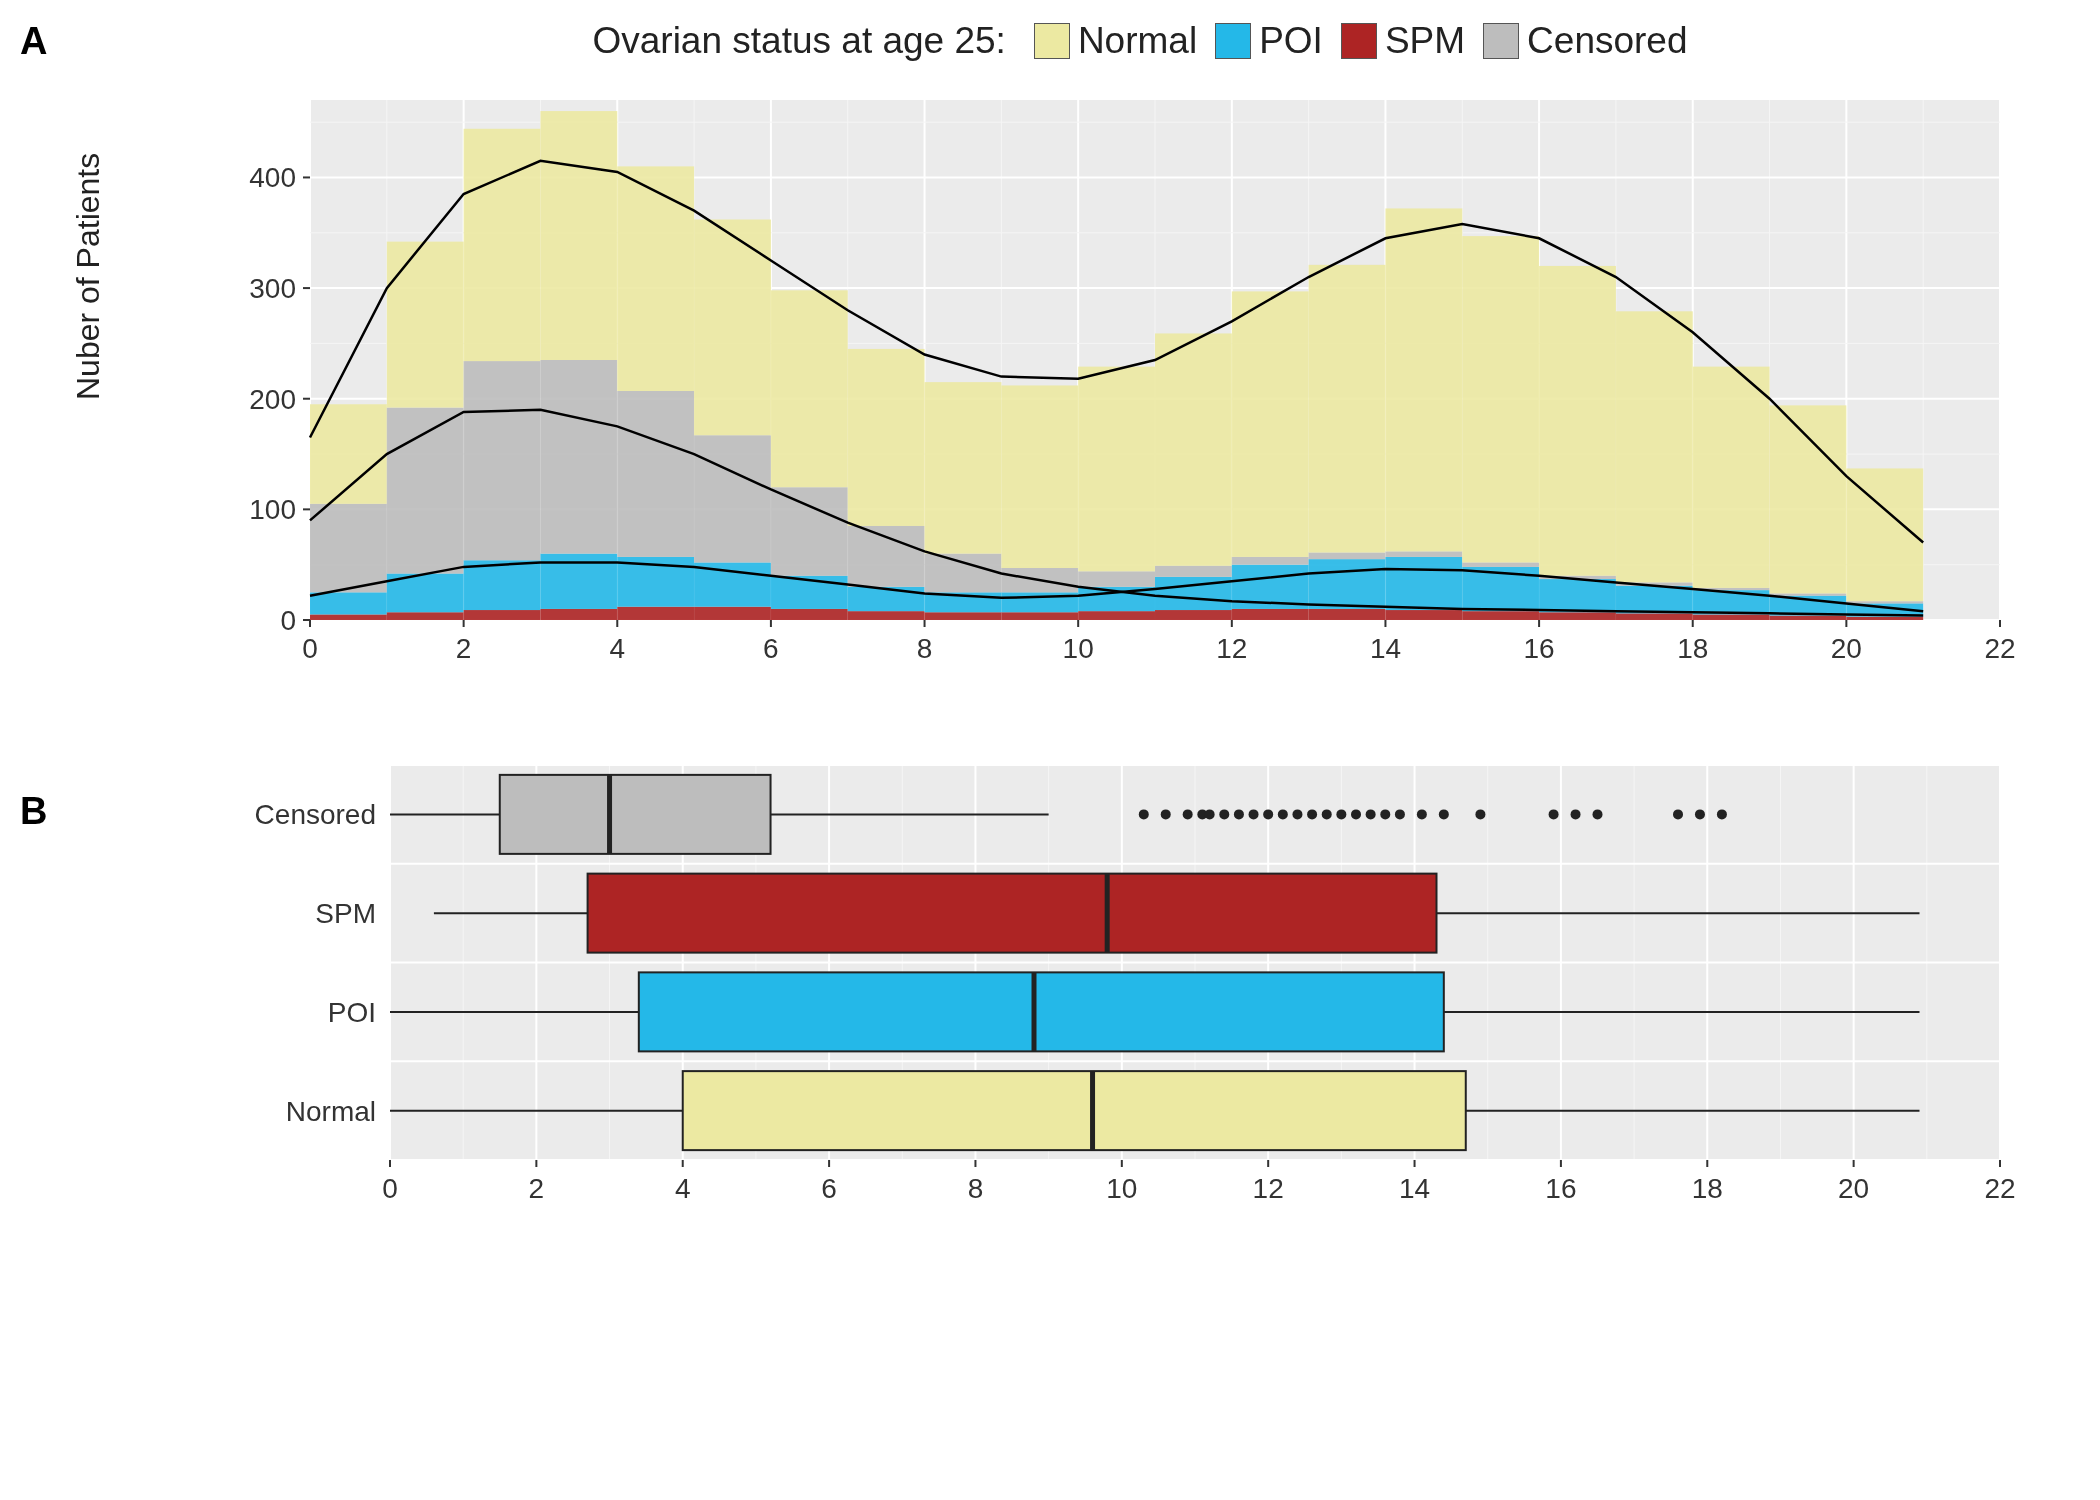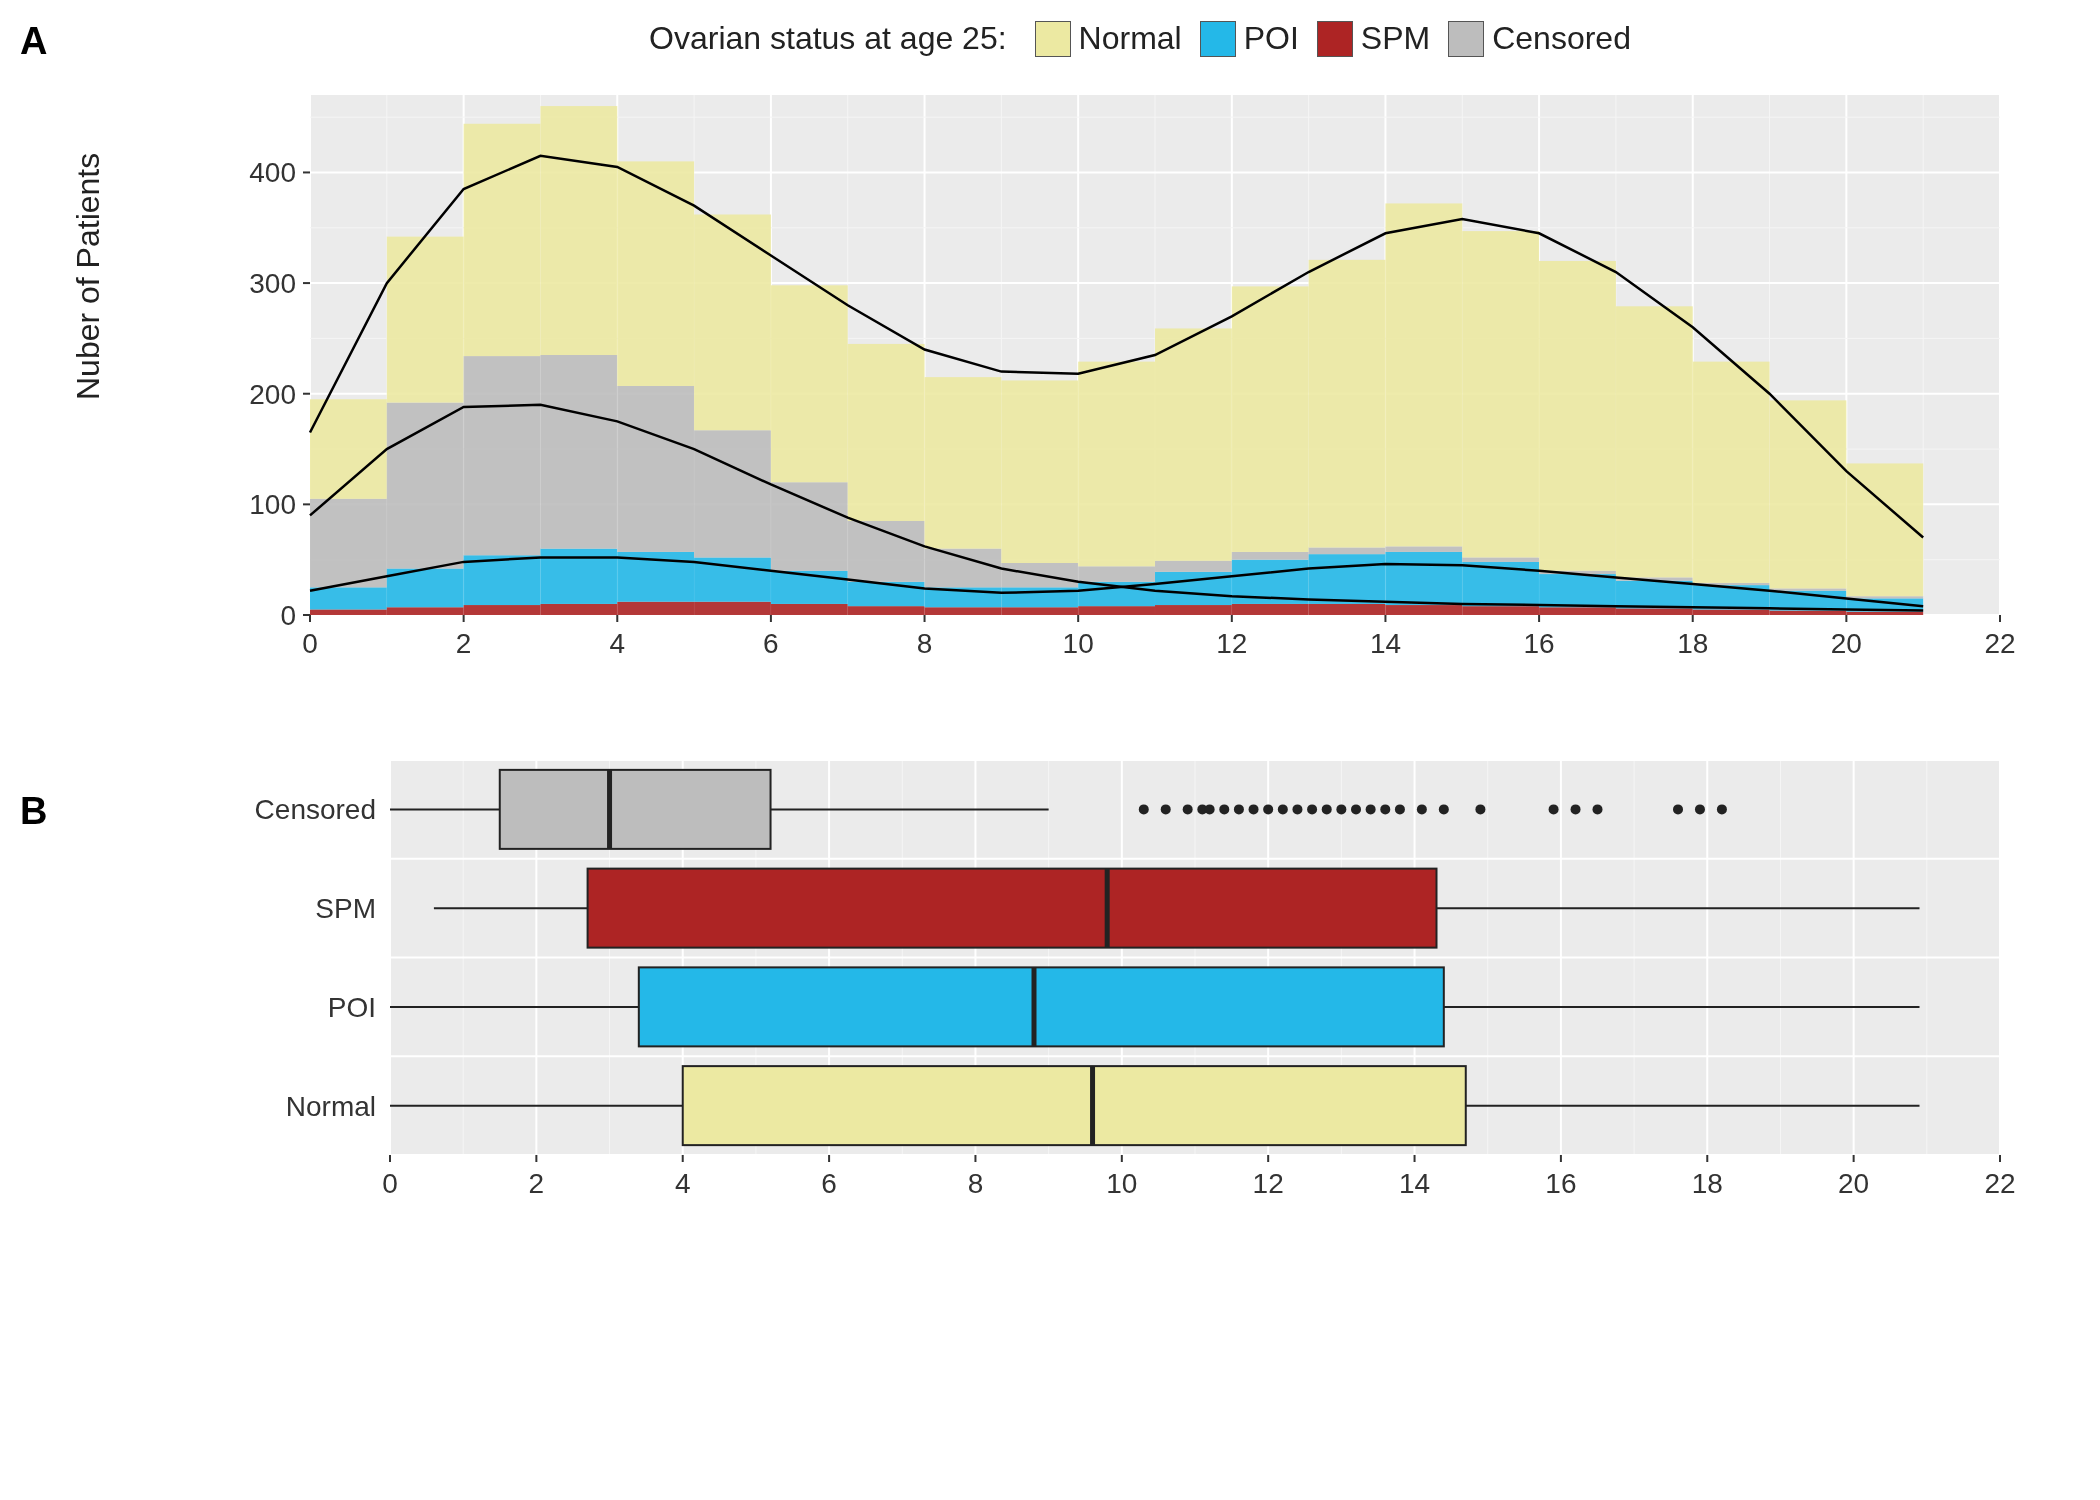--- a/index.html
+++ b/index.html
@@ -15,21 +15,21 @@
   .panel-label {
     font-weight: bold;
     font-size: 38px;
     position: absolute;
   }
   .legend-row {
     display: flex;
     align-items: center;
     justify-content: center;
     gap: 18px;
-    font-size: 32px;
+    font-size: 37px;
     color: #222;
     padding-left: 180px;
   }
   .legend-title { margin-right: 10px; }
   .legend-item { display: flex; align-items: center; gap: 8px; }
   .swatch {
     width: 36px; height: 36px;
     border: 1px solid #555;
   }
   .plot-wrap-a {

